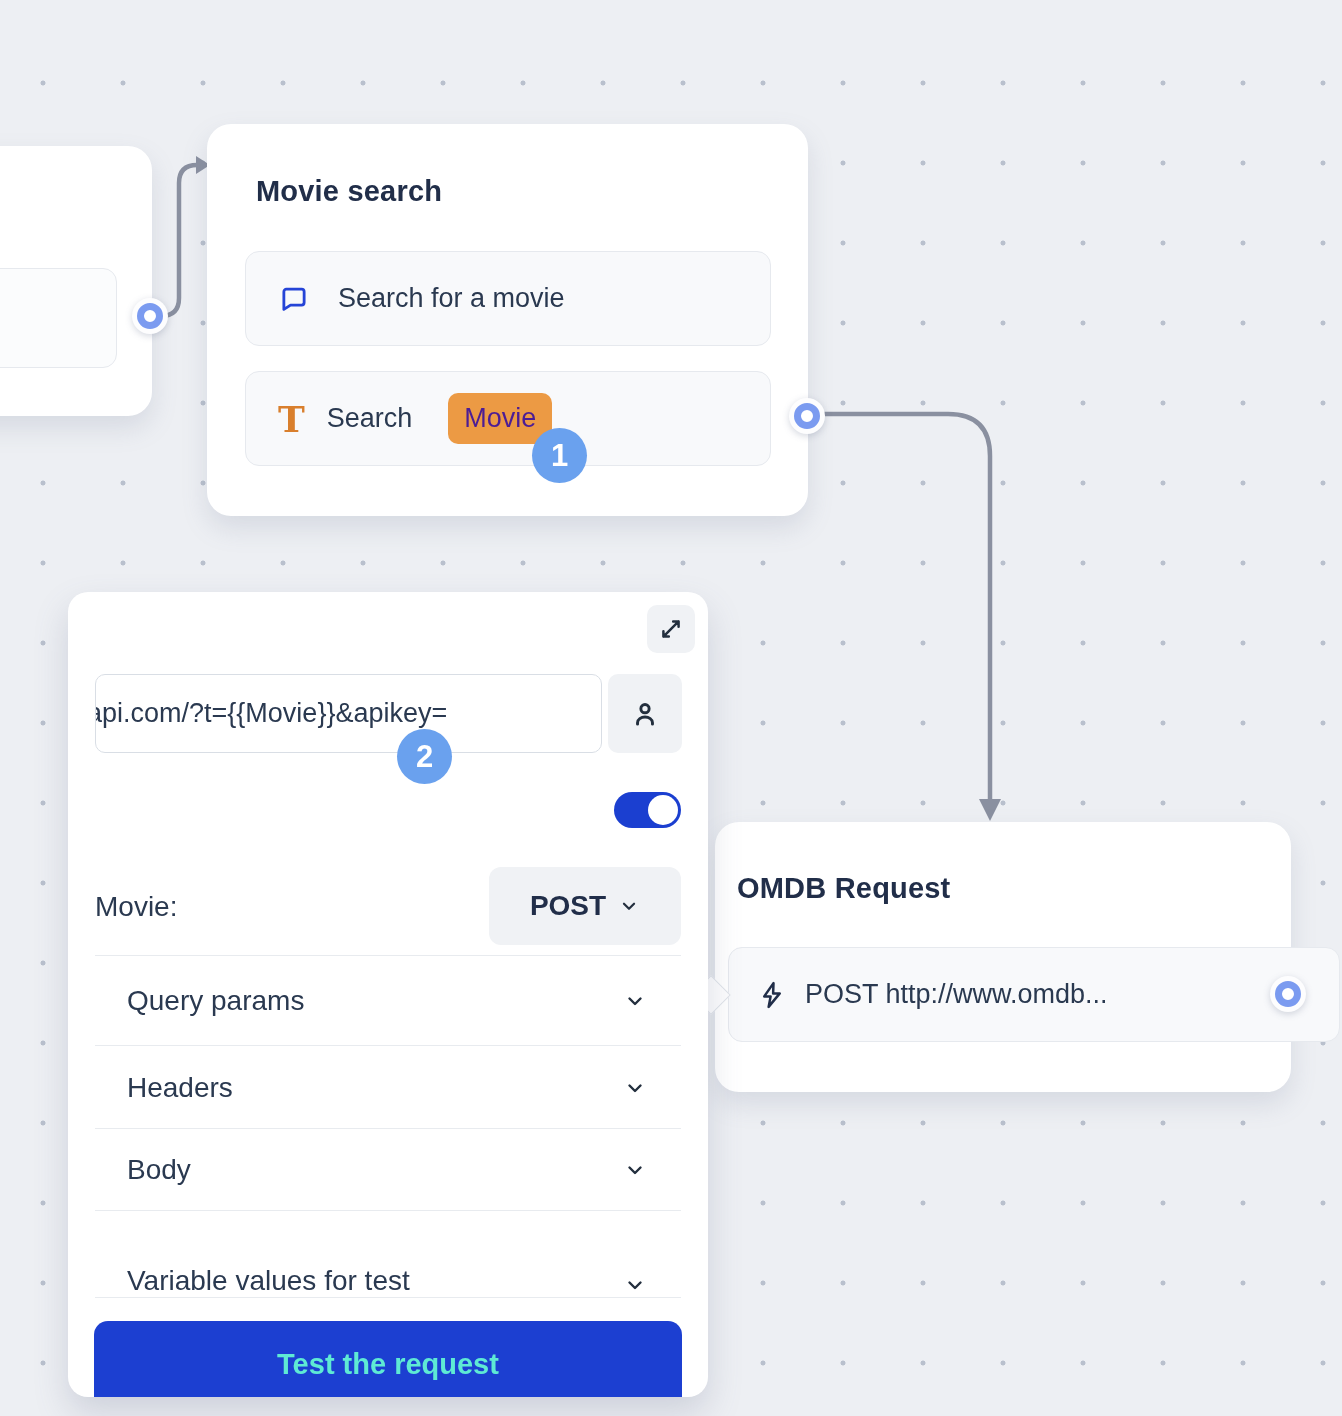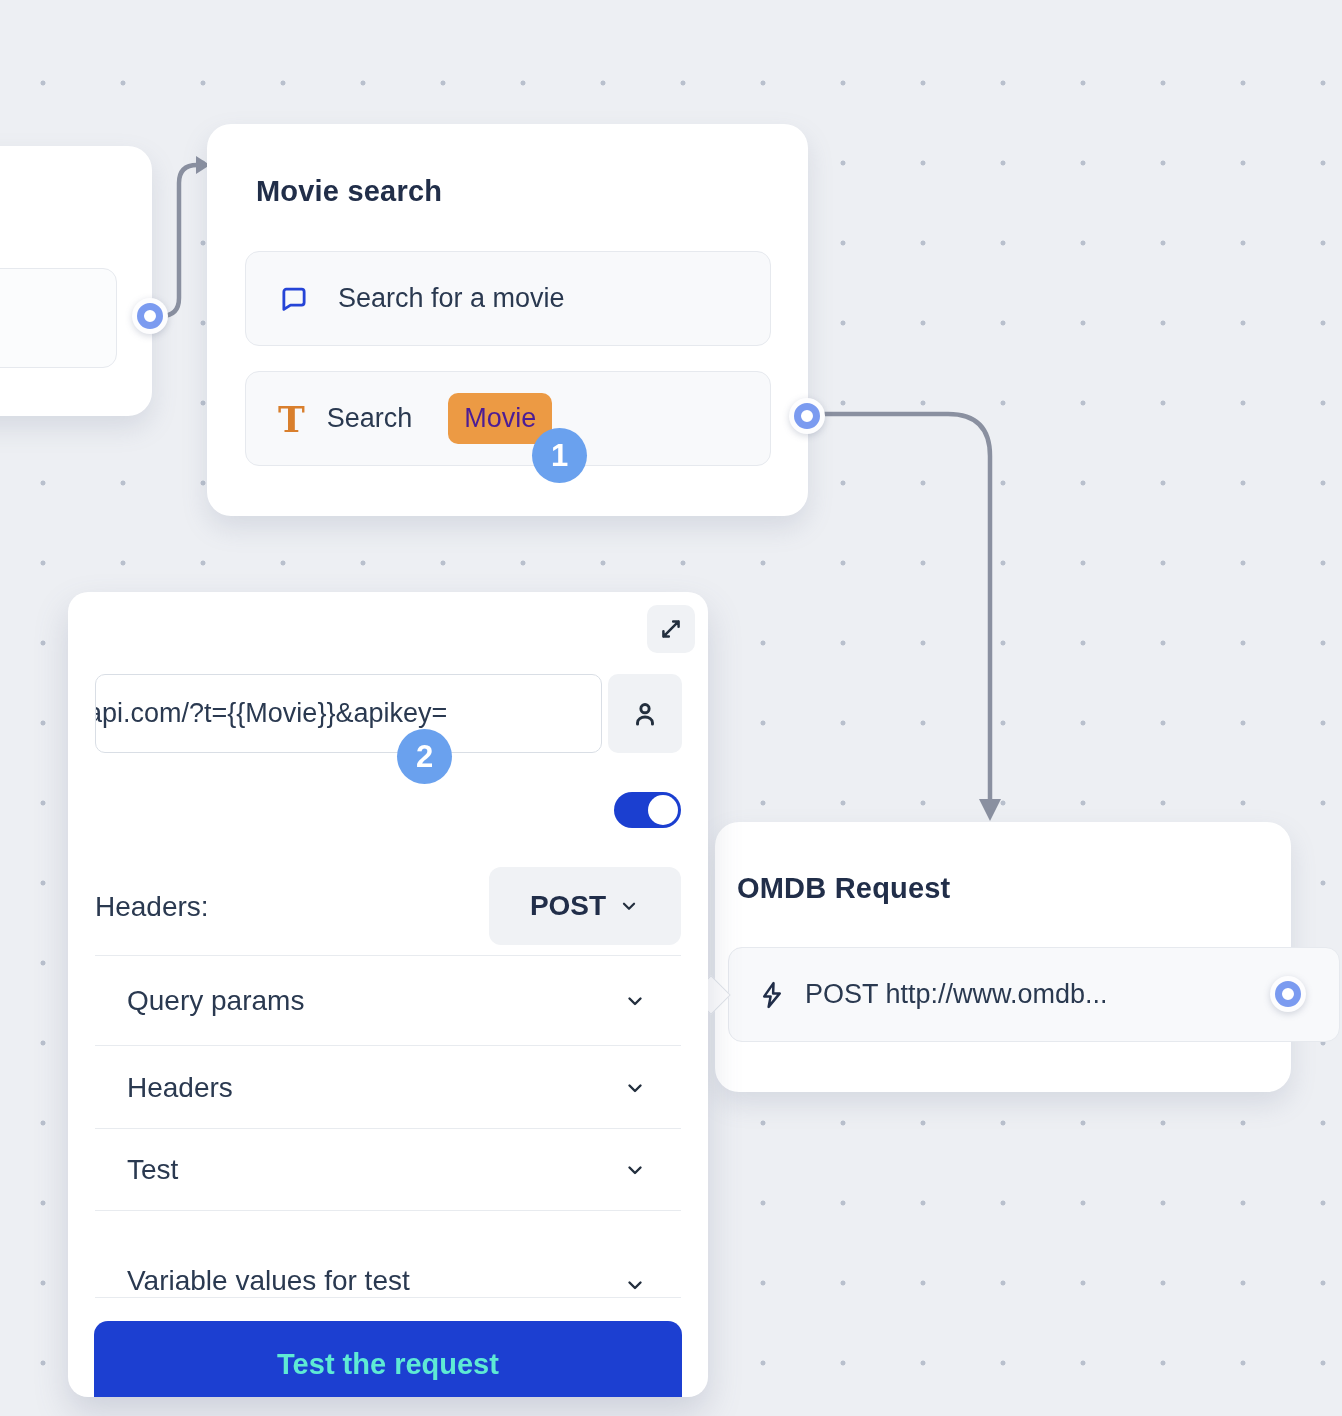--- a/index.html
+++ b/index.html
@@ -164,42 +164,42 @@
       <svg width="32" height="32" viewBox="0 0 24 24">
         <circle cx="12" cy="8" r="3.1" fill="none" stroke="#232f3e" stroke-width="2.2"></circle>
         <path d="M6.4 19.6 v-1 c0-2.6 2.6-4.3 5.6-4.3 s5.6 1.7 5.6 4.3 v1" fill="none" stroke="#232f3e" stroke-width="2.2" stroke-linecap="round"></path>
       </svg>
     </div>
 
     <div id="toggle">
       <div class="knob"></div>
     </div>
 
-    <div class="panel-label" style="left:27px;top:296px;line-height:38px;">Headers:</div>
+    <div class="panel-label" style="left:27px;top:296px;line-height:38px;">Movie:</div>
     <div id="method-dd">
       <span>POST</span>
       <svg width="22" height="22" viewBox="0 0 24 24">
         <path d="M6.5 9.5 L12 15 L17.5 9.5" fill="none" stroke="#232f3e" stroke-width="2.4" stroke-linecap="round" stroke-linejoin="round"></path>
       </svg>
     </div>
 
     <div class="section-row" id="sec-1">
       <span>Headers</span>
       <svg width="24" height="24" viewBox="0 0 24 24">
         <path d="M6.5 9.5 L12 15 L17.5 9.5" fill="none" stroke="#232f3e" stroke-width="2.4" stroke-linecap="round" stroke-linejoin="round"></path>
       </svg>
     </div>
     <div class="section-row" id="sec-0">
       <span>Query params</span>
       <svg width="24" height="24" viewBox="0 0 24 24">
         <path d="M6.5 9.5 L12 15 L17.5 9.5" fill="none" stroke="#232f3e" stroke-width="2.4" stroke-linecap="round" stroke-linejoin="round"></path>
       </svg>
     </div>
     <div class="section-row" id="sec-2">
-      <span>Test</span>
+      <span>Body</span>
       <svg width="24" height="24" viewBox="0 0 24 24">
         <path d="M6.5 9.5 L12 15 L17.5 9.5" fill="none" stroke="#232f3e" stroke-width="2.4" stroke-linecap="round" stroke-linejoin="round"></path>
       </svg>
     </div>
     <div class="section-row" id="sec-3">
       <span>Variable values for test</span>
       <svg width="24" height="24" viewBox="0 0 24 24">
         <path d="M6.5 9.5 L12 15 L17.5 9.5" fill="none" stroke="#232f3e" stroke-width="2.4" stroke-linecap="round" stroke-linejoin="round"></path>
       </svg>
     </div>

